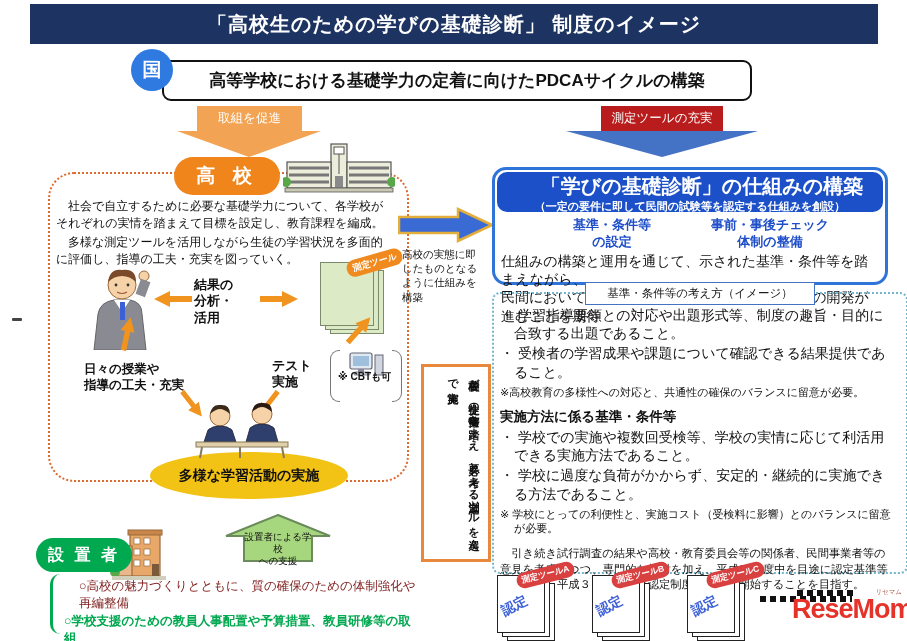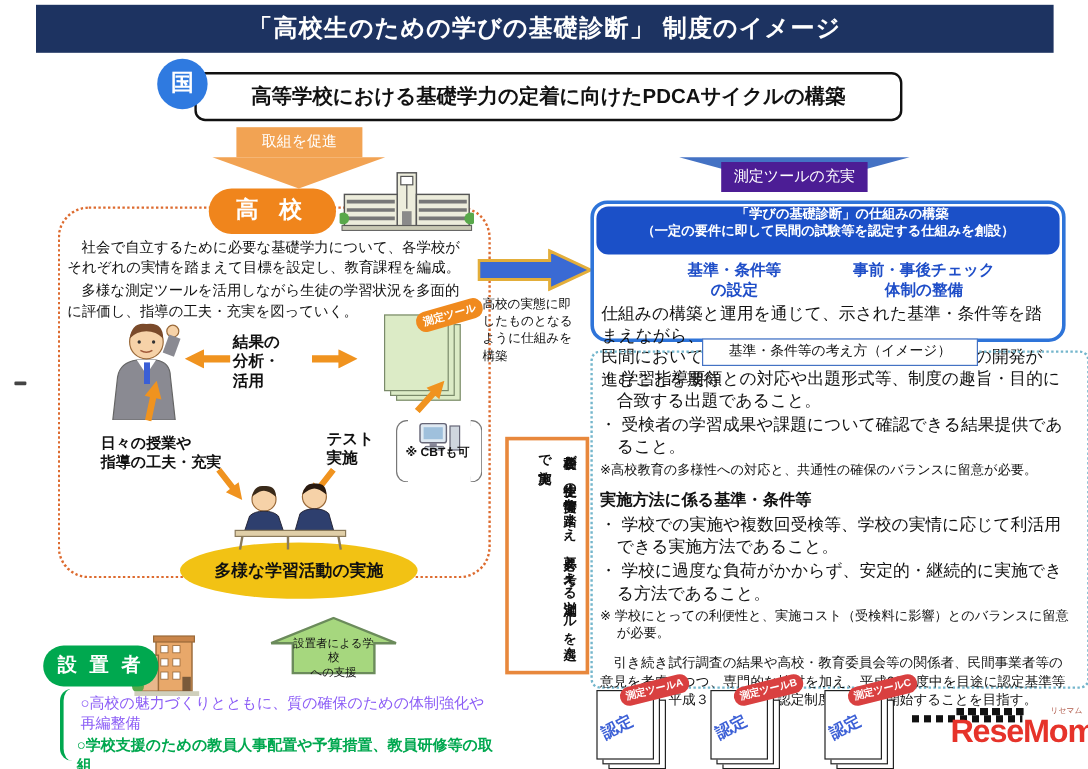--- a/index.html
+++ b/index.html
@@ -18,21 +18,21 @@
   .gov-badge{left:131px;top:49px;width:42px;height:42px;border-radius:50%;background:#2f7ae0;
     color:#fff;font-weight:bold;font-size:19px;line-height:42px;text-align:center;z-index:3;}
   .pdca-box{left:162px;top:60px;width:586px;height:37px;background:#fff;border:2.5px solid #111;
     border-radius:9px;font-weight:bold;font-size:17px;line-height:37px;text-align:center;z-index:2;}
 
   
   .dn-label{height:25px;color:#fff;font-size:12.5px;line-height:25px;text-align:center;z-index:2;}
   .tri{width:0;height:0;}
   .promote-label{left:197px;top:106px;width:105px;background:#f2a353;}
   .promote-tri{left:177px;top:131px;border-left:72px solid transparent;border-right:72px solid transparent;border-top:26px solid #f2a353;}
-  .tools-label{left:601px;top:106px;width:122px;background:#4c1d95;margin-top:29px;}
+  .tools-label{left:601px;top:106px;width:122px;background:#b91c1c;}
   .tools-tri{left:566px;top:131px;border-left:96px solid transparent;border-right:96px solid transparent;border-top:26px solid #4472c4;}
 
   
   .school-box{left:48px;top:172px;width:357px;height:306px;border:2.5px dotted #dd6b2f;border-radius:26px;}
   .school-label{left:174px;top:157px;width:106px;height:38px;background:#f0851c;border-radius:19px;
     color:#fff;font-weight:bold;font-size:19px;line-height:38px;text-align:center;letter-spacing:6px;z-index:2;}
   .school-para{width:344px;font-size:12px;line-height:1.45;color:#111;}
   .cycle-label{font-weight:bold;font-size:13px;line-height:1.25;}
   .oarrow svg{display:block;}
   .oarrow polygon{fill:#f0931f;}
@@ -58,21 +58,21 @@
   .founder-item{width:348px;font-size:12.5px;line-height:1.35;}
 
   
   .mid-note{left:402px;top:247px;width:80px;font-size:10.5px;line-height:1.35;color:#111;}
   .vbox{left:421px;top:364px;width:64px;height:192px;border:3px solid #e8883c;background:#fff;}
   .vtext{position:absolute;inset:4px;writing-mode:vertical-rl;font-size:11px;font-weight:600;line-height:1.9;color:#111;}
 
   
   .fw-box{left:492px;top:167px;width:390px;height:112px;border:3px solid #2e74d9;border-radius:14px;background:#fff;}
   .fw-head{position:absolute;left:2px;top:2px;right:2px;height:40px;background:#1b50c8;border-radius:10px;color:#fff;text-align:center;}
-  .fw-title{font-weight:bold;font-size:11px;line-height:1.45;padding-left:24px;}
+  .fw-title{font-weight:bold;font-size:20px;line-height:1.45;padding-left:24px;}
   .fw-sub{font-weight:bold;font-size:11px;line-height:1;}
   .fw-col{position:absolute;top:47px;color:#1f4ec8;font-weight:bold;font-size:13px;line-height:1.3;text-align:center;}
   .fw-body{position:absolute;left:6px;right:6px;top:82px;font-size:14px;line-height:1.3;color:#111;}
 
   
   .cr-box{left:492px;top:292px;width:412px;height:278px;border:2.5px dotted #74b6cc;border-radius:8px;}
   .cr-head{left:585px;top:282px;width:228px;height:21px;background:#fff;border:1.7px solid #4472c4;
     font-size:11.5px;line-height:21px;text-align:center;z-index:2;}
   .cr-content{position:absolute;left:500px;top:304px;width:396px;}
   .cr-title{font-weight:bold;font-size:13.5px;color:#111;}
@@ -259,21 +259,21 @@
           <rect x="34" y="32" width="6" height="6"></rect>
         <rect x="9" y="23" width="5" height="5"></rect>
           <rect x="9" y="33" width="5" height="5"></rect>
       </g>
       <rect x="42" y="36" width="7" height="12" fill="#7a5a3a"></rect>
       <circle cx="5" cy="44" r="5" fill="#58a84a"></circle>
       <rect x="2" y="48" width="54" height="4" fill="#cfcfbc"></rect>
     </svg>
   </div>
   <div class="abs founder-bracket"></div>
-  <div class="abs founder-item" style="left:67px;top:578px;color:#8b5cf6;">○高校の魅力づくりとともに、質の確保のための体制強化や再編整備</div>
+  <div class="abs founder-item" style="left:79px;top:578px;color:#7f1d1d;">○高校の魅力づくりとともに、質の確保のための体制強化や再編整備</div>
   <div class="abs founder-item bold" style="left:64px;top:613px;color:#00a84f;">○学校支援のための教員人事配置や予算措置、教員研修等の取組</div>
 
   <div class="abs" style="left:398px;top:207px;">
     <svg width="96" height="36" viewBox="0 0 96 36">
       <polygon points="1,10 60,10 60,2 94,18 60,34 60,26 1,26" fill="#3a6ad4" stroke="#e3ae3a" stroke-width="2.5"></polygon>
     </svg>
   </div>
   <div class="abs mid-note pre">高校の実態に即
 したものとなる
 ように仕組みを

